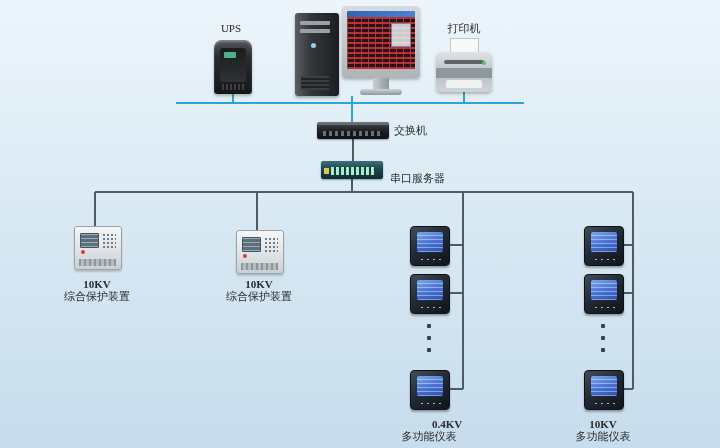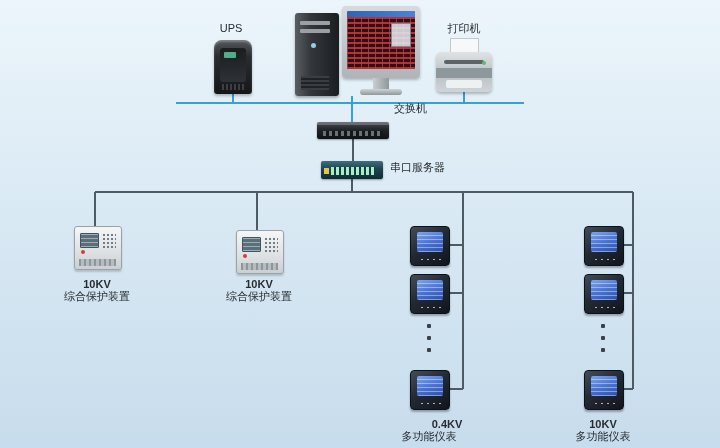--- a/index.html
+++ b/index.html
@@ -1,19 +1,19 @@
 <!DOCTYPE html>
 <html><head>
 <meta charset="utf-8">
 <style>
   html,body{margin:0;padding:0;}
   .canvas{
     position:relative;width:720px;height:448px;overflow:hidden;
     background:linear-gradient(180deg,#ecf5fb 0%,#dcebf5 40%,#c7dcec 100%);
-    font-family:Liberation Sans, sans-serif;
+    font-family:Liberation Serif, serif;
   }
   .abs{position:absolute;}
   .lbl{position:absolute;font-size:11px;line-height:12px;color:#272c30;text-align:center;white-space:nowrap;}
   .lbl.bold{font-weight:700;}
 
   
   .ups{left:214px;top:40px;width:38px;height:54px;border-radius:8px 8px 3px 3px;
        background:linear-gradient(180deg,#55595e 0%,#2a2d30 30%,#141618 100%);
        box-shadow:inset 0 2px 2px rgba(255,255,255,.25), 0 2px 3px rgba(0,0,0,.25);}
   .ups-panel{position:absolute;left:6px;top:8px;width:26px;height:34px;border-radius:3px;
@@ -153,27 +153,27 @@
     <div class="printer-slot"></div>
     <div class="printer-band"></div>
     <div class="printer-tray"></div>
     <div class="printer-led"></div>
   </div>
 
   <div class="abs switch">
     <div class="switch-top"></div>
     <div class="switch-ports"></div>
   </div>
-  <div class="lbl" style="left:394px;top:102px;text-align:left">交换机</div>
+  <div class="lbl" style="left:394px;top:124px;text-align:left">交换机</div>
 
   <div class="abs serial">
     <div class="serial-tag"></div>
     <div class="serial-ports"></div>
   </div>
-  <div class="lbl" style="left:390px;top:161px;text-align:left">串口服务器</div>
+  <div class="lbl" style="left:390px;top:172px;text-align:left">串口服务器</div>
 
   <div class="abs prot" style="left:74px;top:226px">
     <div class="prot-screen"></div>
     <div class="prot-keys"></div>
     <div class="prot-led"></div>
     <div class="prot-strip"></div>
   </div>
   <div class="lbl bold" style="left:57px;top:278px;width:80px">10KV</div>
   <div class="lbl" style="left:49px;top:290px;width:96px">综合保护装置</div>
 

